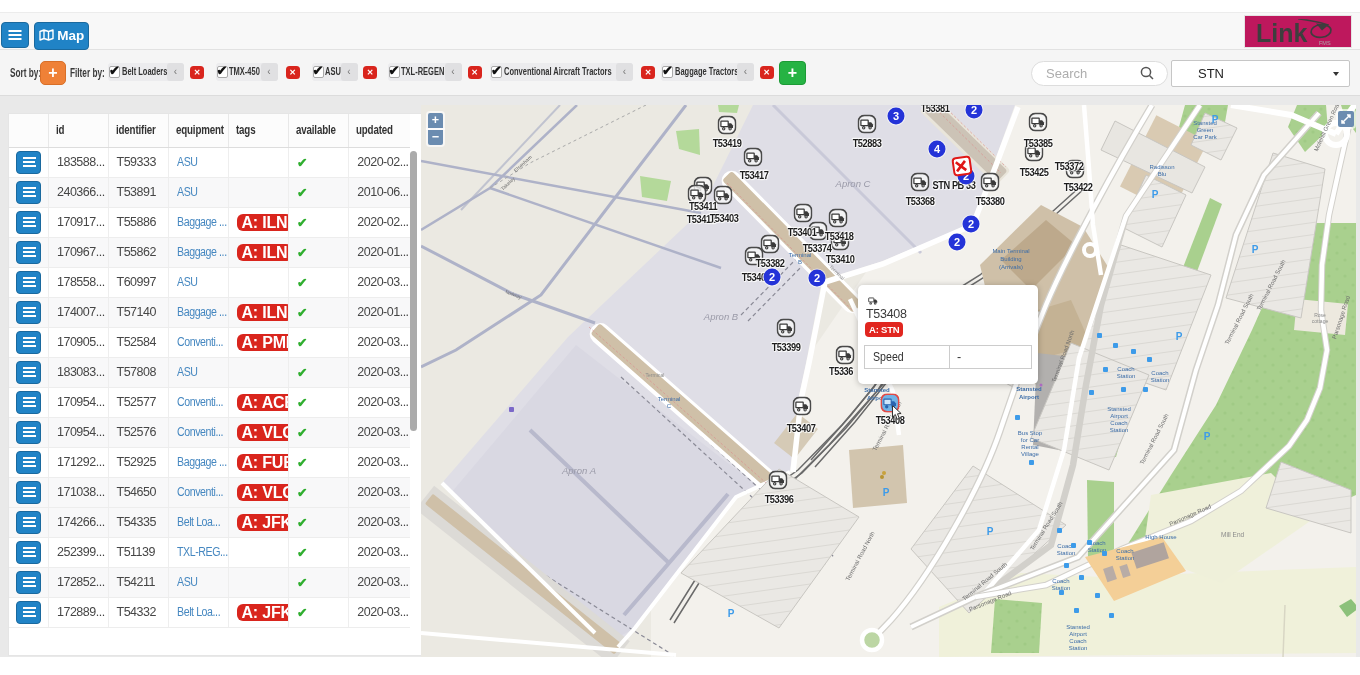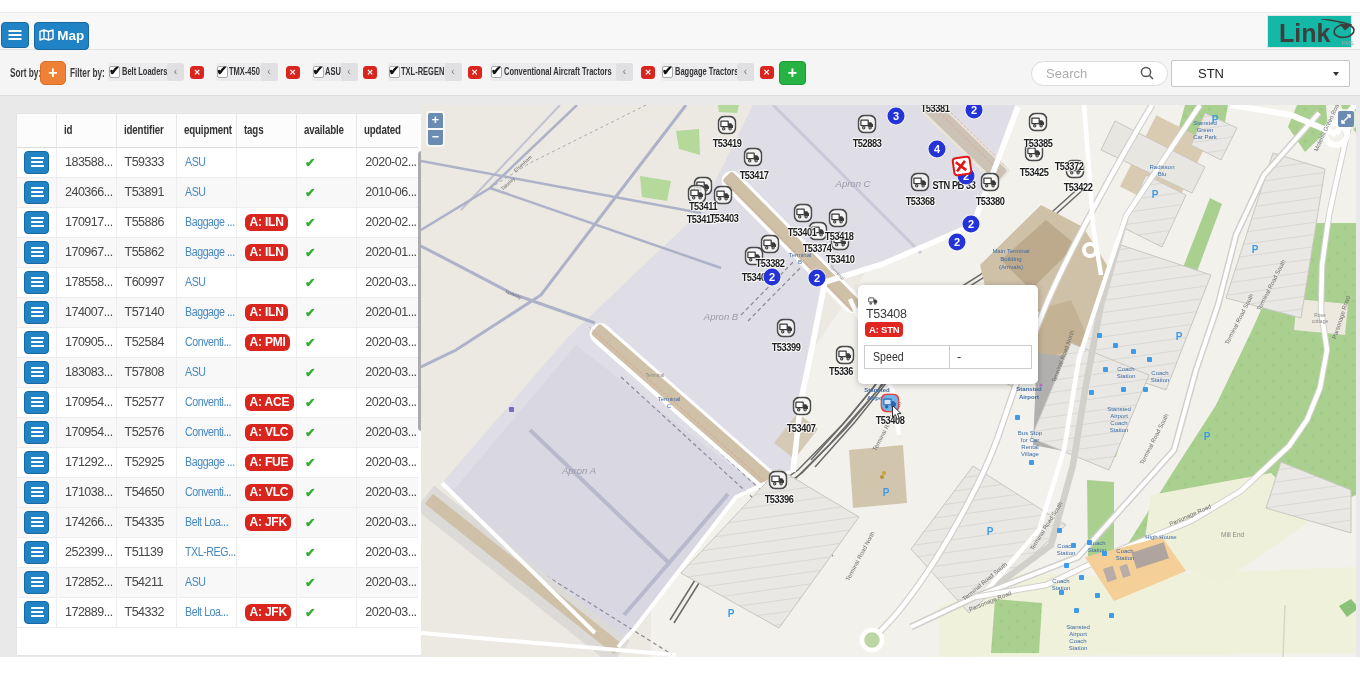--- a/index.html
+++ b/index.html
@@ -8,50 +8,50 @@
 
 #navbar{position:absolute;left:0;top:12px;width:1360px;height:38px;background:#f8f8f8;border-top:1px solid #ececec;border-bottom:1px solid #e2e2e2}
 .bluebtn{position:absolute;background:#2083c6;border:1px solid #1a699e;border-radius:4px}
 #hamb{left:1px;top:9px;width:28px;height:26px}
 .hbars{position:absolute;left:50%;top:50%;transform:translate(-50%,-50%);width:13px;height:10px}
 .hbars b,.hbars b::before,.hbars b::after{position:absolute;left:0;width:13px;height:2px;background:#fff;content:"";display:block}
 .hbars b{top:4px}
 .hbars b::before{top:-4px}
 .hbars b::after{top:4px}
 #mapbtn{left:34px;top:9px;width:55px;height:28px;color:#fff;font-weight:bold;font-size:13.5px;text-align:center;line-height:26px}
-#logobox{position:absolute;right:8px;top:2px;width:85px;height:33px;background:#14b8a6;border:1px solid #e4e4e4;text-align:center}
+#logobox{position:absolute;right:8px;top:2px;width:108px;height:33px;background:#be185d;border:1px solid #e4e4e4;}
 #filterbar{position:absolute;left:0;top:50px;width:1360px;height:46px;background:#f5f5f5;border-bottom:1px solid #dcdcdc;font-size:13.5px;color:#333}
 .fblabel{position:absolute;top:66px;font-weight:bold;color:#3a3a3a;font-size:12.5px;transform:scaleX(0.66);transform-origin:0 50%;white-space:nowrap}
 #sortbtn{position:absolute;left:40px;top:61px;width:26px;height:24px;background:#ef8137;border:1px solid #d86f28;border-radius:5px;color:#fff;text-align:center;font-weight:bold;font-size:16px;line-height:22px}
 .chip{position:absolute;top:63px;height:18px}
 .chippill{position:absolute;left:0;top:0;height:18px;background:#ececee;border-radius:3px}
 .cb{position:absolute;left:1px;top:3px;width:11px;height:12px;background:#fff;border:1px solid #aaa;border-radius:2px}
 .cb::after{content:"\2714";position:absolute;left:-1px;top:-4px;font-size:13px;color:#111;font-weight:bold}
 .chiplab{position:absolute;left:13.5px;top:2.5px;font-size:10px;font-weight:bold;color:#333;white-space:nowrap;transform:scaleX(0.75);transform-origin:0 50%}
 .chiparr{position:absolute;right:0;top:0;width:17px;height:18px;background:#e0e0e2;border-radius:3px;color:#777;font-size:10px;text-align:center;line-height:17px}
 .chipx{position:absolute;top:3px;width:14px;height:13px;background:#d9251d;border-radius:3.5px;color:#fff;text-align:center}
 .chipx::after{content:"\2715";font-size:8px;font-weight:bold;line-height:13px;display:block}
 #greenbtn{position:absolute;left:779px;top:61px;width:27px;height:24px;background:#26b344;border:1px solid #1d9a36;border-radius:4px;color:#fff;text-align:center;font-weight:bold;font-size:16px;line-height:21px}
 #search{position:absolute;left:1031px;top:61px;width:137px;height:25px;border:1px solid #ddd;border-radius:13px;background:#fff;color:#adadad;font-size:13px;line-height:23px;padding-left:14px}
 #sicon{position:absolute;left:1140px;top:66px;width:14px;height:14px}
 #select{position:absolute;left:1171px;top:60px;width:179px;height:27px;border:1px solid #c6c6c6;border-radius:2px;background:#fff;color:#222;font-size:13px;line-height:25px;padding-left:26px}
 #select::after{content:"";position:absolute;right:10px;top:11px;border-left:3.5px solid transparent;border-right:3.5px solid transparent;border-top:4.5px solid #333}
 
 #content{position:absolute;left:0;top:96px;width:1360px;height:561px;background:#e9e9e9}
-#tablebox{position:absolute;left:16px;top:17px;width:432px;height:543px;background:#fff;border:1px solid #e5e5e5;border-right:none;overflow:hidden}
+#tablebox{position:absolute;left:8px;top:17px;width:432px;height:543px;background:#fff;border:1px solid #e5e5e5;border-right:none;overflow:hidden}
 table{border-collapse:collapse;table-layout:fixed;width:401px;font-size:12.5px;letter-spacing:-0.5px;color:#464646}
 th{font-weight:bold;color:#333;text-align:left;height:33px;padding:0 0 0 7px;border-bottom:1px solid #ddd;border-left:1px solid #e8e8e8;background:#fcfcfc;font-size:12.5px}
 td{height:30px;padding:0 4px 0 8px;border-bottom:1px solid #ededed;border-left:1px solid #eee;white-space:nowrap;overflow:hidden}
 th:first-child,td:first-child{border-left:none}
 th i{display:inline-block;font-style:normal;transform:scaleX(0.78);transform-origin:0 50%;letter-spacing:-0.2px}
 tr.alt td{background:#f8f8f9}
 td.c0{padding:0}
 .rbtn{width:25px;height:23px;background:#2083c6;border:1px solid #1a699e;border-radius:4px;margin:0 auto;position:relative}
 a.eq{color:#4587c0;text-decoration:none;display:inline-block;transform:scaleX(0.85);transform-origin:0 50%;white-space:nowrap}
-.badge{display:inline-block;background:#d9251d;color:#fff;font-weight:bold;font-size:12px;letter-spacing:-0.2px;border-radius:6px;padding:3px 4.5px;line-height:11px}
+.badge{display:inline-block;background:#d9251d;color:#fff;font-weight:bold;font-size:16px;letter-spacing:-0.2px;border-radius:6px;padding:3px 4.5px;line-height:11px}
 .chk{color:#2fae2f;font-weight:bold;font-size:12.5px}
 #sbar{position:absolute;left:401px;top:37px;width:7px;height:280px;background:#ababab;border-radius:4px}
 
 #map{position:absolute;left:421px;top:9px;width:935px;height:552px;background:#ebe9e2;overflow:hidden}
 #botwhite{position:absolute;left:0;top:657px;width:1360px;height:18px;background:#fff}
 #topwhite{position:absolute;left:0;top:0;width:1360px;height:12px;background:#fff}
 .mlab{position:absolute;font-size:10.5px;letter-spacing:-0.5px;font-weight:bold;color:#1c1c1c;transform:translate(-50%,-50%) scaleX(0.88);white-space:nowrap;text-shadow:0 0 2px #fff,0 0 2px #fff,0 0 2px #fff,1px 1px 1px #fff,-1px -1px 1px #fff;z-index:6}
 .mk{position:absolute;width:19px;height:19px;transform:translate(-50%,-50%);z-index:5}
 .ncirc{position:absolute;width:17px;height:17px;border-radius:50%;background:#2433d8;color:#fff;font-size:11px;font-weight:bold;text-align:center;line-height:17px;transform:translate(-50%,-50%);z-index:7;box-shadow:0 0 0 1px rgba(255,255,255,.6)}
 #popup{position:absolute;left:437px;top:180px;width:180px;height:99px;background:#fff;border-radius:5px;box-shadow:0 1px 6px rgba(0,0,0,.25);z-index:9}

